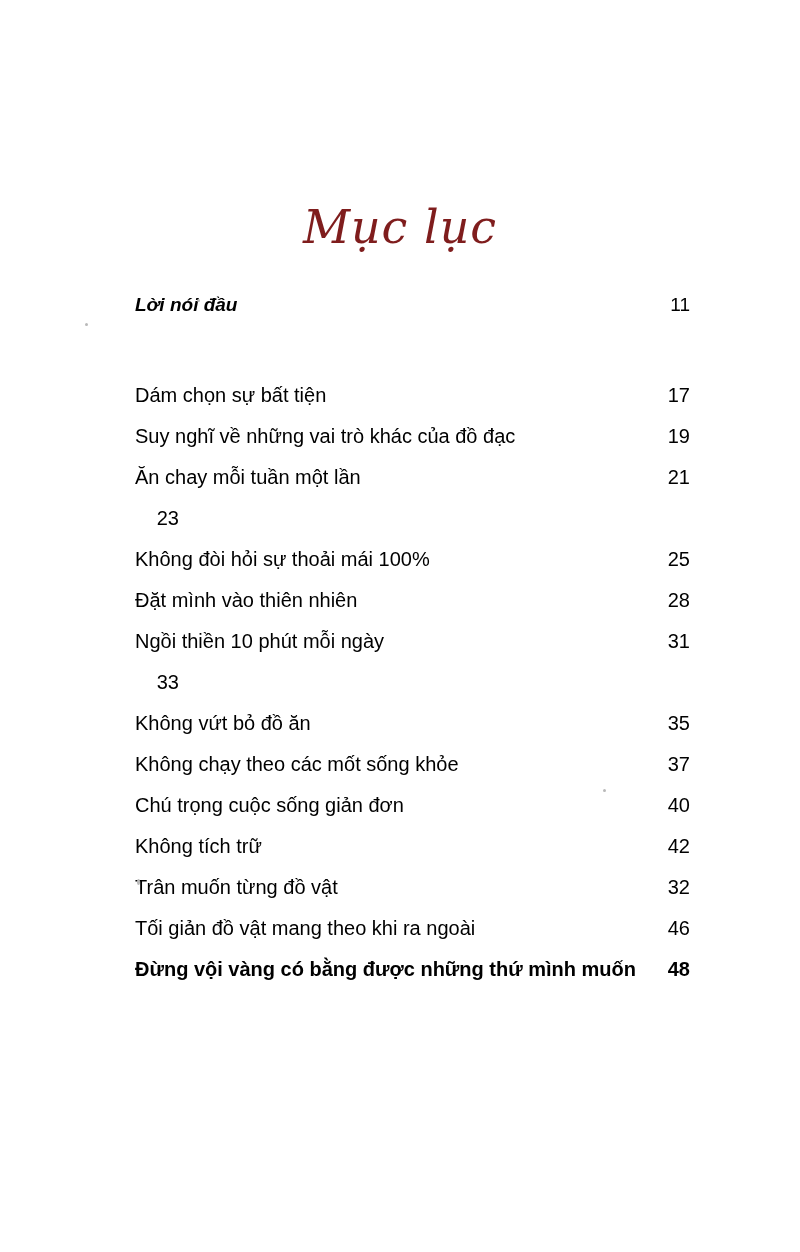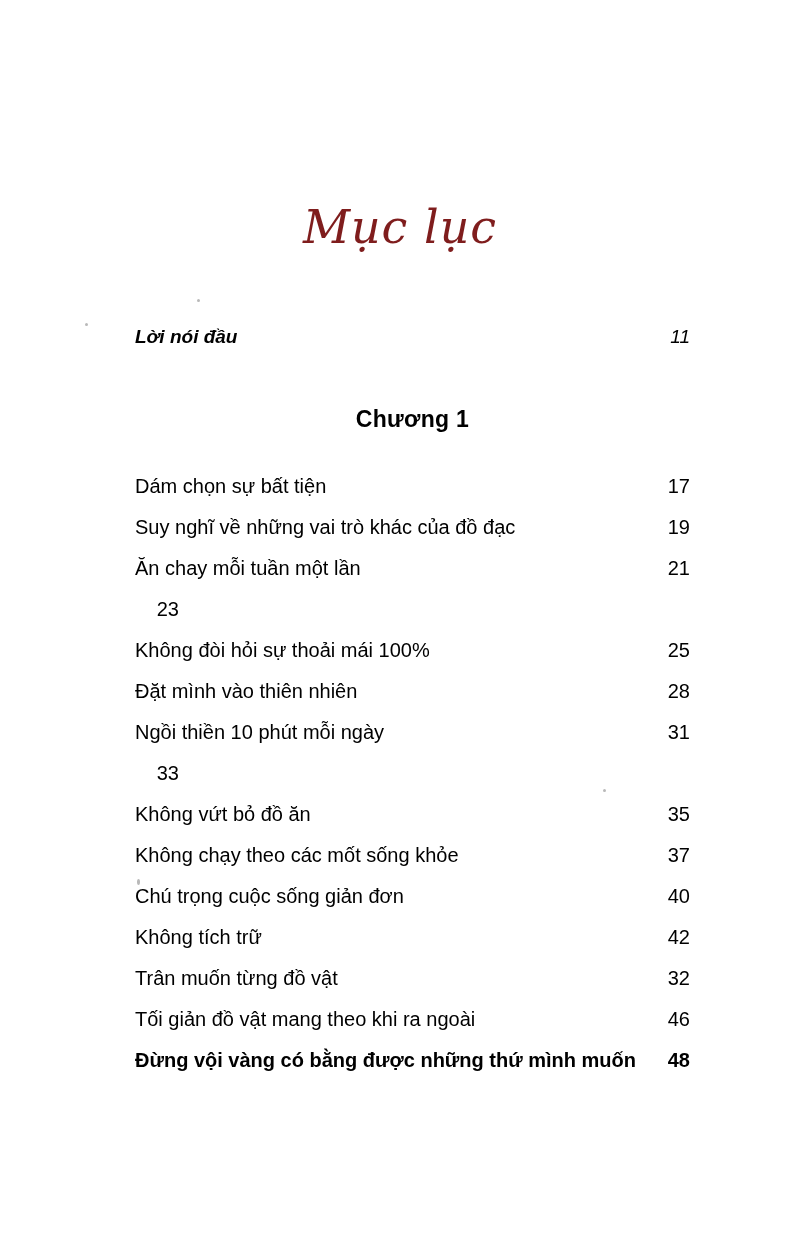--- a/index.html
+++ b/index.html
@@ -32,31 +32,30 @@
     margin-top: 200px;
     margin-bottom: 0;
     font-weight: 400;
     color: #7f1d1d;
   }
 
   
   .preface-row {
     display: flex;
     align-items: baseline;
-    margin: 72px 110px 0 135px;
+    margin: 40px 110px 0 135px;
     gap: 28px;
   }
   .preface-title {
     font-style: italic;
     font-weight: bold;
     font-size: 19px;
     flex: 1 1 auto;
   }
   .preface-page {
-    font-style: italic;
     font-size: 19px;
     width: 44px;
     text-align: right;
   }
 
   
   .chapter-block {
     text-align: center;
     margin-top: 58px;
     margin-right: 110px;
@@ -117,21 +116,20 @@
   <div class="speck" style="left:603px; top:789px; width:3px; height:3px;"></div>
 
   <h1 class="toc-title">Mục lục</h1>
 
   <div class="preface-row">
     <span class="preface-title">Lời nói đầu</span>
     <span class="preface-page">11</span>
   </div>
 
   <div class="chapter-block">
-    <div class="chapter-number">Chương 1</div>
   </div>
 
   <div class="entries">
 
     <div class="entry">
       <span class="entry-text">Dám chọn sự bất tiện</span>
       <span class="entry-page">17</span>
     </div>
 
     <div class="entry">

